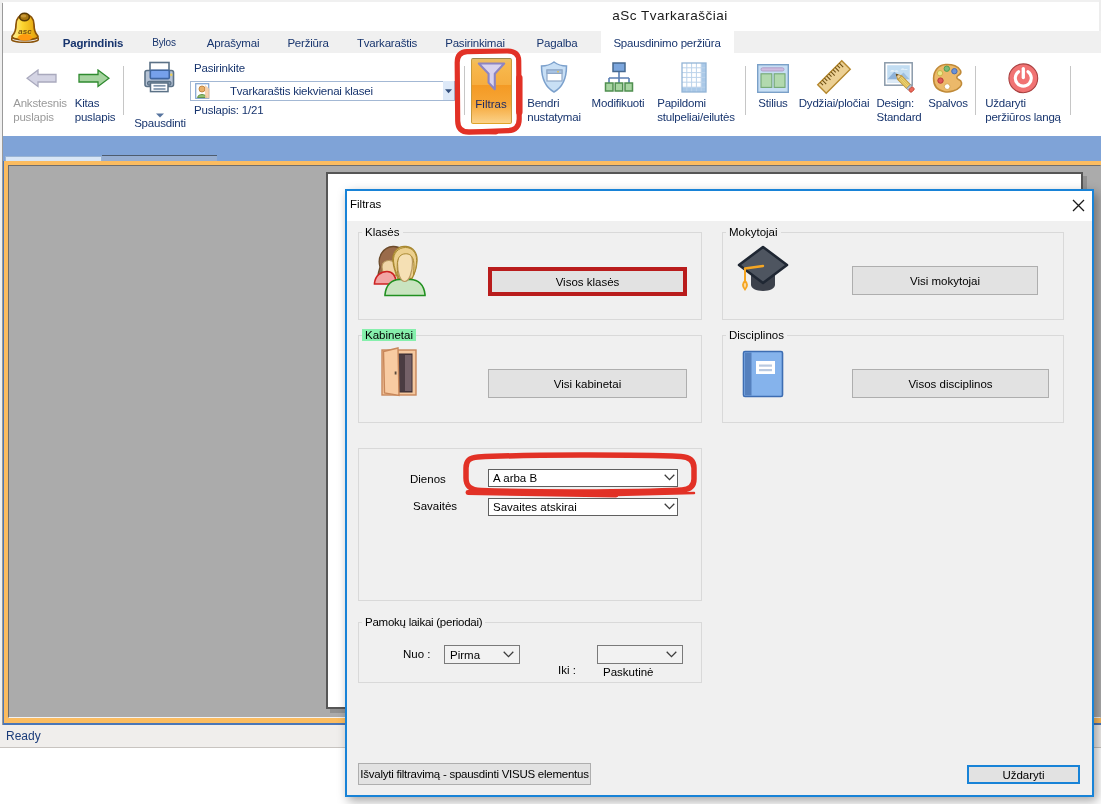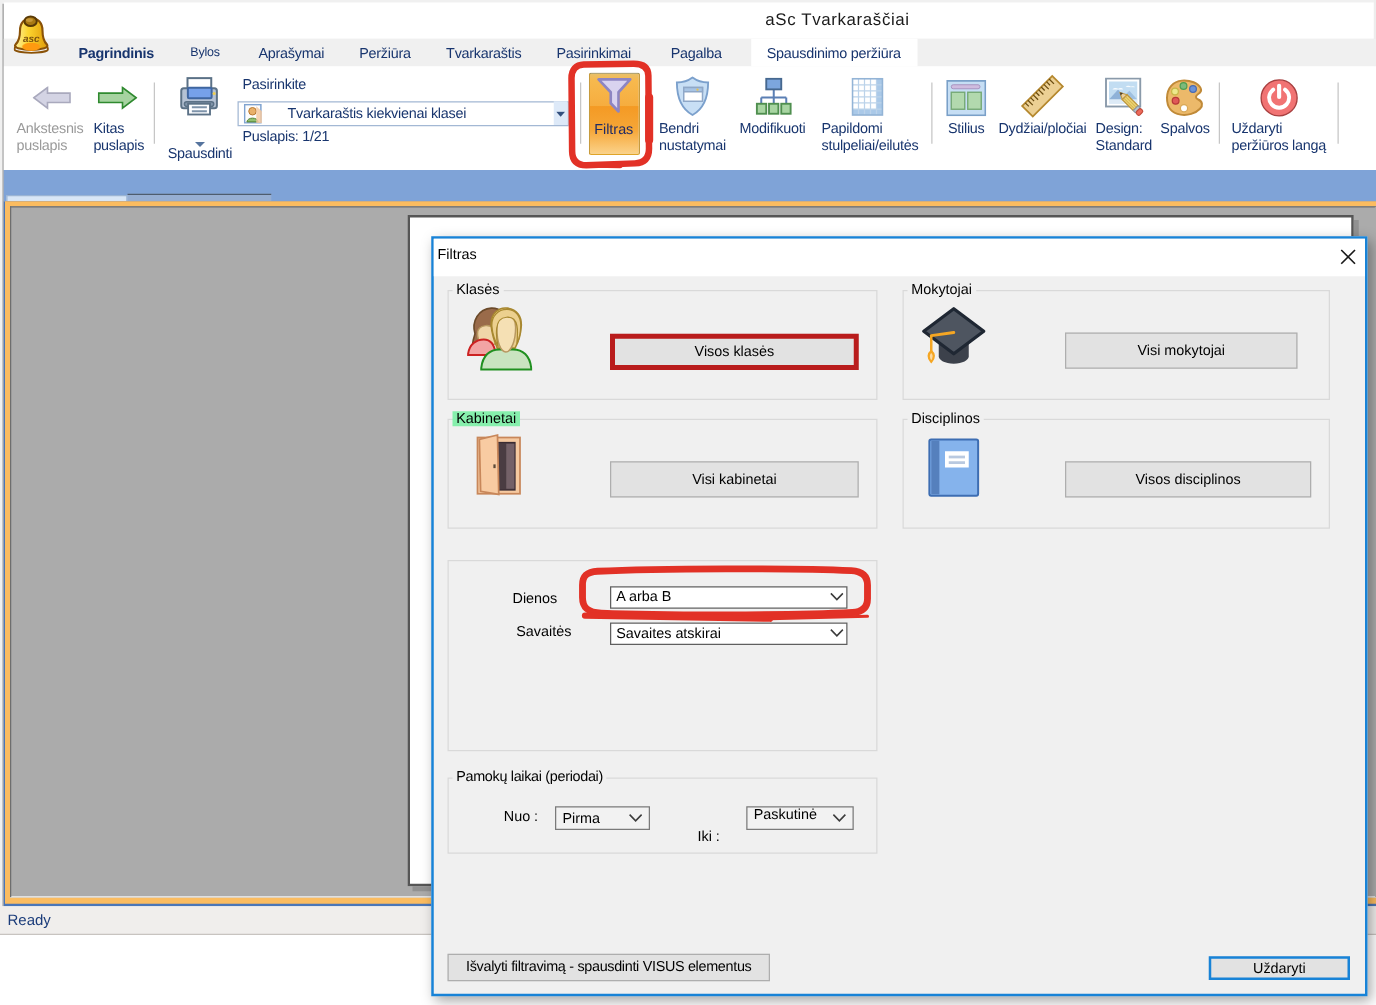--- a/index.html
+++ b/index.html
@@ -299,26 +299,26 @@
   </svg>
 
   <div class="abs" style="left:403px;top:648px;font-size:11.5px;color:#000;">Nuo :</div>
   <div class="abs" style="left:444px;top:645px;width:76px;height:19px;background:#f2f2f2;border:1px solid #7a7a7a;box-sizing:border-box;"></div>
   <div class="abs" style="left:450px;top:649px;font-size:11.5px;color:#000;">Pirma</div>
   <svg class="abs" style="left:503px;top:651px;" width="11" height="7" viewBox="0 0 11 7">
     <path d="M0.7 0.7 L5.5 5.7 L10.3 0.7" stroke="#3c3c3c" stroke-width="1.25" fill="none"></path>
   </svg>
   <div class="abs" style="left:558px;top:664px;font-size:11.5px;color:#000;">Iki :</div>
   <div class="abs" style="left:597px;top:645px;width:86px;height:19px;background:#f2f2f2;border:1px solid #7a7a7a;box-sizing:border-box;"></div>
-  <div class="abs" style="left:603px;top:646px;font-size:11.5px;color:#000;">Paskutinė</div>
+  <div class="abs" style="left:603px;top:666px;font-size:11.5px;color:#000;">Paskutinė</div>
   <svg class="abs" style="left:666px;top:651px;" width="11" height="7" viewBox="0 0 11 7">
     <path d="M0.7 0.7 L5.5 5.7 L10.3 0.7" stroke="#3c3c3c" stroke-width="1.25" fill="none"></path>
   </svg>
 
-  <div class="abs" style="left:358px;top:763px;width:258px;height:22px;background:#e2e2e2;border:1px solid #aeaeae;box-sizing:border-box;font-size:11.5px;color:#000;display:flex;align-items:center;justify-content:center;letter-spacing:-0.25px;">Išvalyti filtravimą - spausdinti VISUS elementus</div>
+  <div class="abs" style="left:358px;top:763px;width:233px;height:22px;background:#e2e2e2;border:1px solid #aeaeae;box-sizing:border-box;font-size:11.5px;color:#000;display:flex;align-items:center;justify-content:center;letter-spacing:-0.25px;">Išvalyti filtravimą - spausdinti VISUS elementus</div>
   <div class="abs" style="left:967px;top:765px;width:113px;height:19px;background:#e2e2e2;border:2px solid #1883d7;box-sizing:border-box;font-size:11.5px;color:#000;display:flex;align-items:center;justify-content:center;">Uždaryti</div>
 
   <svg class="abs" style="left:450px;top:44px;" width="80" height="95" viewBox="0 0 80 95">
     <path d="M17 7.6 L57 7 C64.5 7 68.6 10 68.7 16.5 L69.2 75 C69.2 82.5 65.5 86.3 58 86.7 L19 88.2 C11.5 88.2 7.8 84.3 7.7 77 L7.2 18.5 C7.2 11.5 10.8 7.9 17 7.6 Z" fill="none" stroke="#e23126" stroke-width="5.2" stroke-linecap="round"></path>
     <path d="M69.3 34 L69.3 68" stroke="#e23126" stroke-width="6.5" stroke-linecap="round"></path>
     <path d="M15 87.8 L46 88.3" stroke="#e23126" stroke-width="4.5" stroke-linecap="round"></path>
   </svg>
   <svg class="abs" style="left:456px;top:449px;" width="248" height="54" viewBox="0 0 248 54">
     <path d="M22 8 C70 5.5 180 5.5 225 7.5 C234 8 238 12 238 19 L238 30 C238 37 234 40.5 226 41 C175 43.5 75 43.5 25 41.5 C14 41 10 37 10 29 L10 19 C10 12 13 8.5 22 8 Z" fill="none" stroke="#e23126" stroke-width="5.5" stroke-linecap="round"></path>
     <path d="M12 43.5 L160 46" stroke="#e23126" stroke-width="5" stroke-linecap="round"></path>

